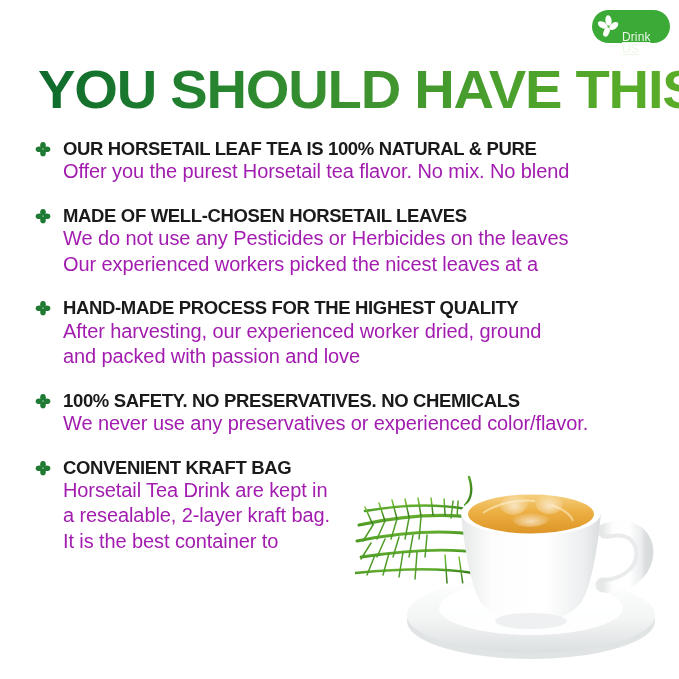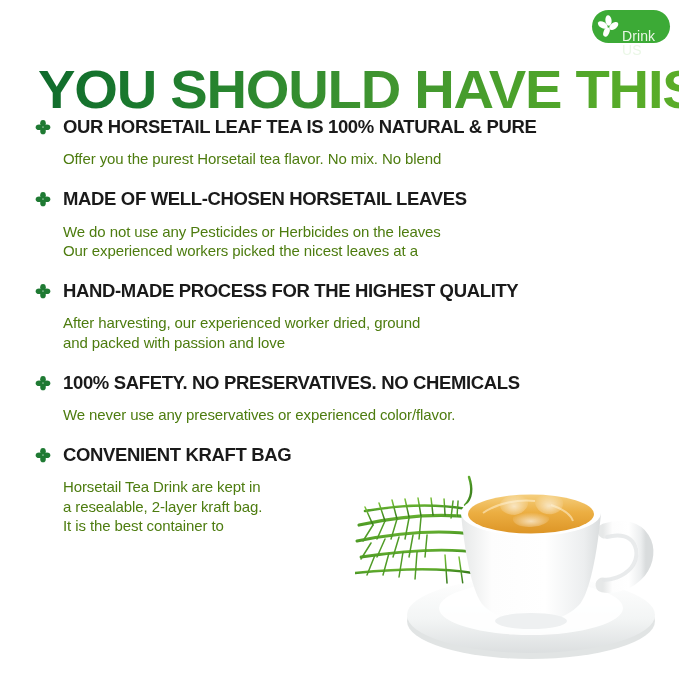--- a/index.html
+++ b/index.html
@@ -38,24 +38,25 @@
     margin-left: 1px;
   }
   .logo-fresh {
     color: #ffffff;
     font-size: 13.5px;
     font-weight: bold;
     letter-spacing: 0.2px;
   }
   .logo-sub {
     color: #eaf7e6;
-    font-size: 14px;
+    font-size: 12px;
     font-weight: normal;
     margin-top: 19px;
     letter-spacing: 0.1px;
+    text-decoration: underline;
   }
 
   
   .headline {
     position: absolute;
     left: 38px;
     top: 58px;
     font-family: "Liberation Sans Narrow", "Liberation Sans", sans-serif;
     font-size: 54px;
     font-weight: bold;
@@ -74,21 +75,21 @@
     -webkit-background-clip: text;
     background-clip: text;
     color: transparent;
     -webkit-text-fill-color: transparent;
   }
 
   
   .bullets {
     position: absolute;
     left: 34px;
-    top: 116px;
+    top: 138px;
     width: 600px;
   }
   .bullet-block {
     position: relative;
     padding-left: 29px;
     margin-bottom: 20px;
   }
   .clover {
     position: absolute;
     left: 0;
@@ -101,25 +102,25 @@
     font-size: 18.5px;
     font-weight: bold;
     color: #1a1a1a;
     letter-spacing: -0.35px;
     line-height: 1.15;
     white-space: nowrap;
   }
   .bullet-body {
     font-family: "Liberation Sans", sans-serif;
     font-weight: 300;
-    font-size: 15px;
-    color: #4d7c0f;
+    font-size: 20px;
+    color: #a21caf;
     letter-spacing: -0.1px;
     line-height: 1.28;
-    margin-top: 12px;
+    margin-top: 0;
   }
   .bullet-body div { white-space: nowrap; }
 
   
   .photo {
     position: absolute;
     left: 355px;
     top: 455px;
     width: 324px;
     height: 224px;

